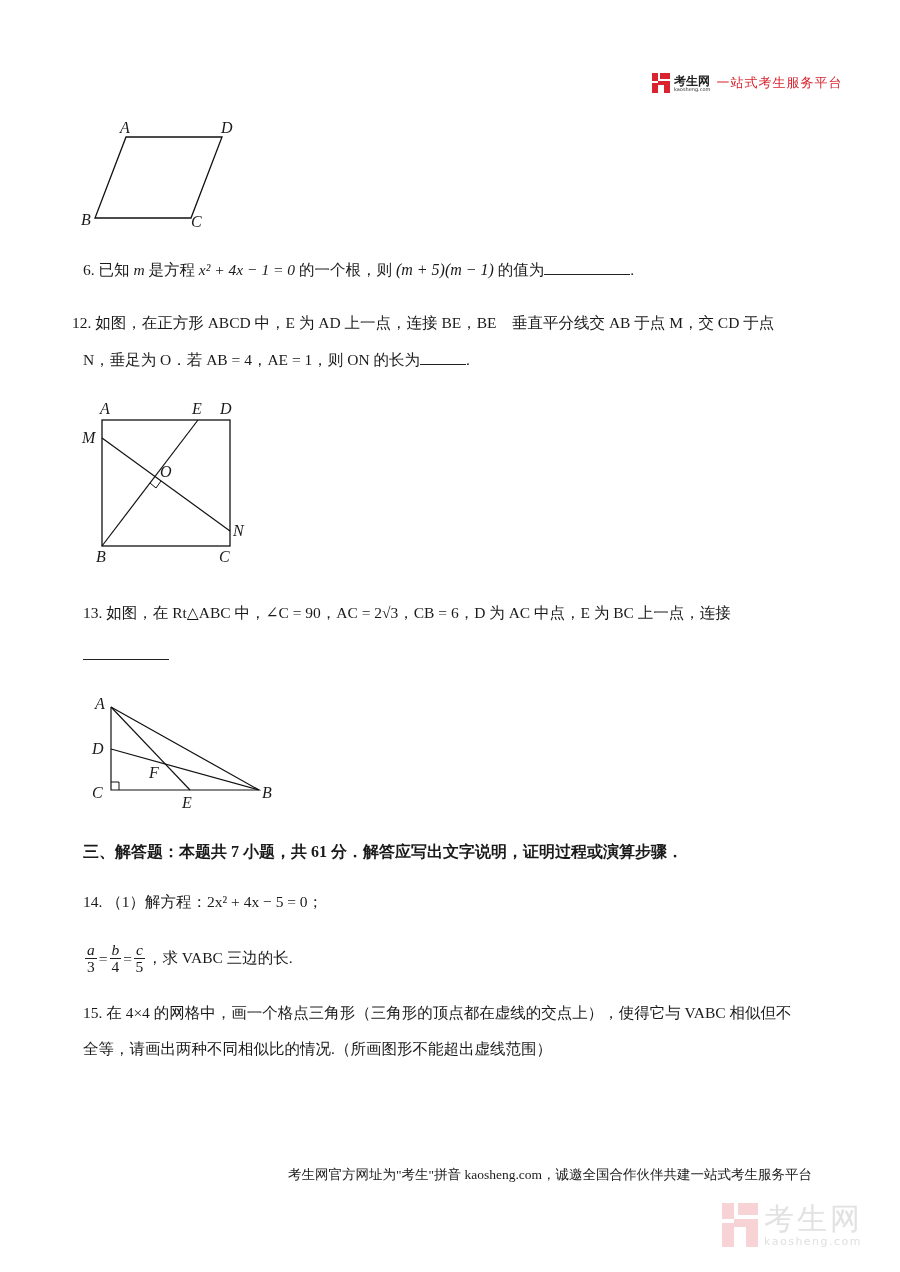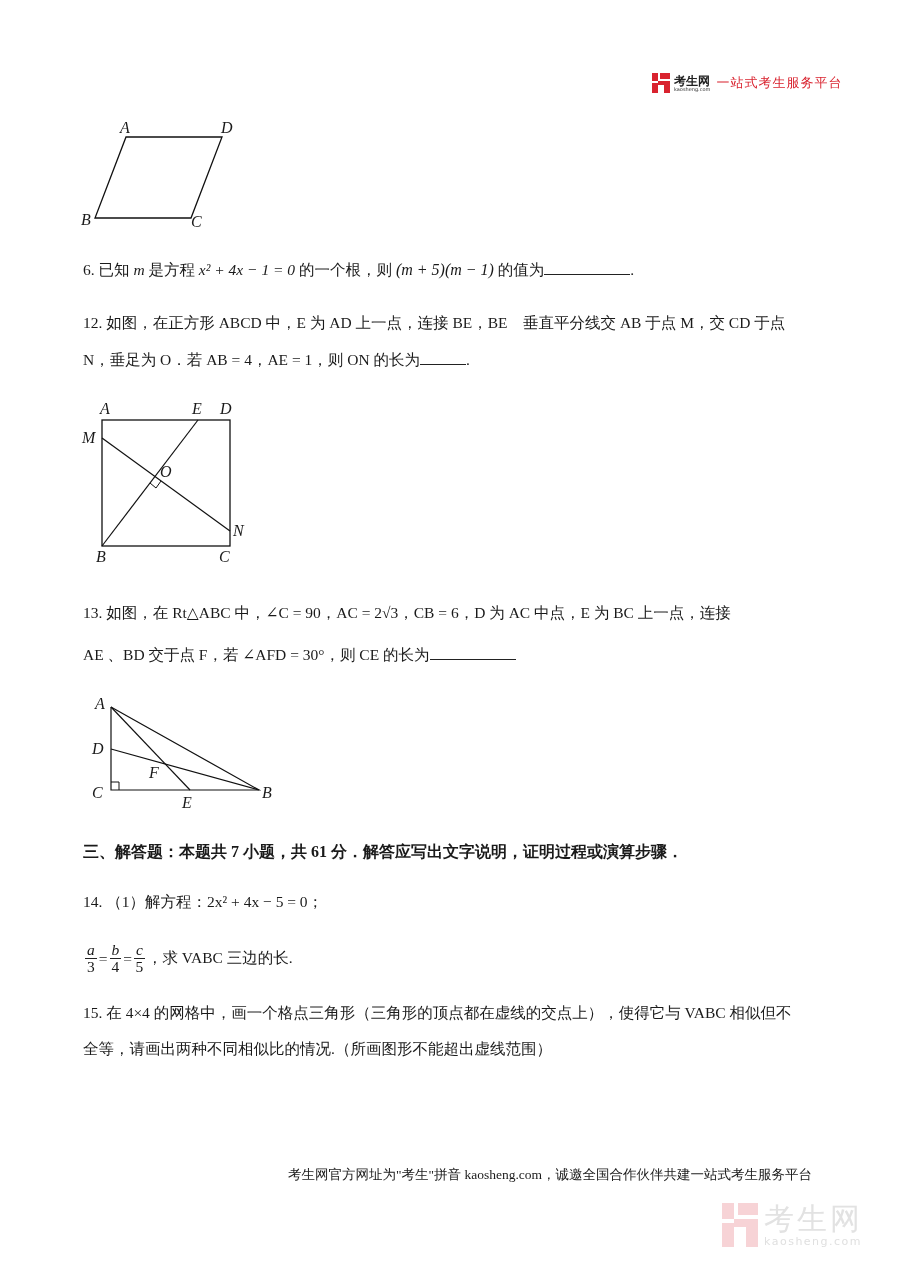--- a/index.html
+++ b/index.html
@@ -59,21 +59,21 @@
   <span>6.</span>
   <span>已知</span>
   <span class="math">m</span>
   <span>是方程</span>
   <span class="math">x² + 4x − 1 = 0</span>
   <span>的一个根，则</span>
   <span class="math" style="font-size:16px">(m + 5)(m − 1)</span>
   <span>的值为</span><span class="blank" style="width:86px"></span><span>.</span>
 </div>
 
-<div class="abs line" style="left:83px;top:313px">12. 如图，在正方形 ABCD 中，E 为 AD 上一点，连接 BE，BE　垂直平分线交 AB 于点 M，交 CD 于点</div>
+<div class="abs line" style="left:72px;top:313px">12. 如图，在正方形 ABCD 中，E 为 AD 上一点，连接 BE，BE　垂直平分线交 AB 于点 M，交 CD 于点</div>
 <div class="abs line" style="left:83px;top:350px">
   <span>N，垂足为 O．若 AB = 4，AE = 1，则 ON 的长为</span><span class="blank" style="width:46px"></span><span>.</span>
 </div>
 
 <svg class="abs" style="left:78px;top:398px" width="190" height="170">
   <rect x="24" y="22" width="128" height="126" fill="none" stroke="#111" stroke-width="1.3"></rect>
   <line x1="24" y1="148" x2="120" y2="22" stroke="#111" stroke-width="1.2"></line>
   <line x1="24" y1="40" x2="152" y2="133" stroke="#111" stroke-width="1.2"></line>
   <polyline points="72,85 78,90 83,83" fill="none" stroke="#111" stroke-width="1"></polyline>
   <text x="22" y="16">A</text>
@@ -81,21 +81,21 @@
   <text x="142" y="16">D</text>
   <text x="4" y="45">M</text>
   <text x="82" y="79">O</text>
   <text x="155" y="138">N</text>
   <text x="18" y="164">B</text>
   <text x="141" y="164">C</text>
 </svg>
 
 <div class="abs line" style="left:83px;top:603px">13. 如图，在 Rt△ABC 中，∠C = 90，AC = 2√3，CB = 6，D 为 AC 中点，E 为 BC 上一点，连接</div>
 <div class="abs line" style="left:83px;top:645px">
-  <span>AE 、BD 交于点 F，若 ∠AFD = 30°，则 CE 的长为</span><span class="blank" style="width:86px"></span>
+  <span class="blank" style="width:86px"></span>
 </div>
 
 <svg class="abs" style="left:82px;top:692px" width="210" height="125">
   <polyline points="29,15 29,98 177,98 29,15" fill="none" stroke="#111" stroke-width="1.2"></polyline>
   <line x1="29" y1="15" x2="108" y2="98" stroke="#111" stroke-width="1.2"></line>
   <line x1="29" y1="57" x2="177" y2="98" stroke="#111" stroke-width="1.2"></line>
   <polyline points="29,90 37,90 37,98" fill="none" stroke="#111" stroke-width="1"></polyline>
   <text x="13" y="17">A</text>
   <text x="10" y="62">D</text>
   <text x="67" y="86">F</text>

